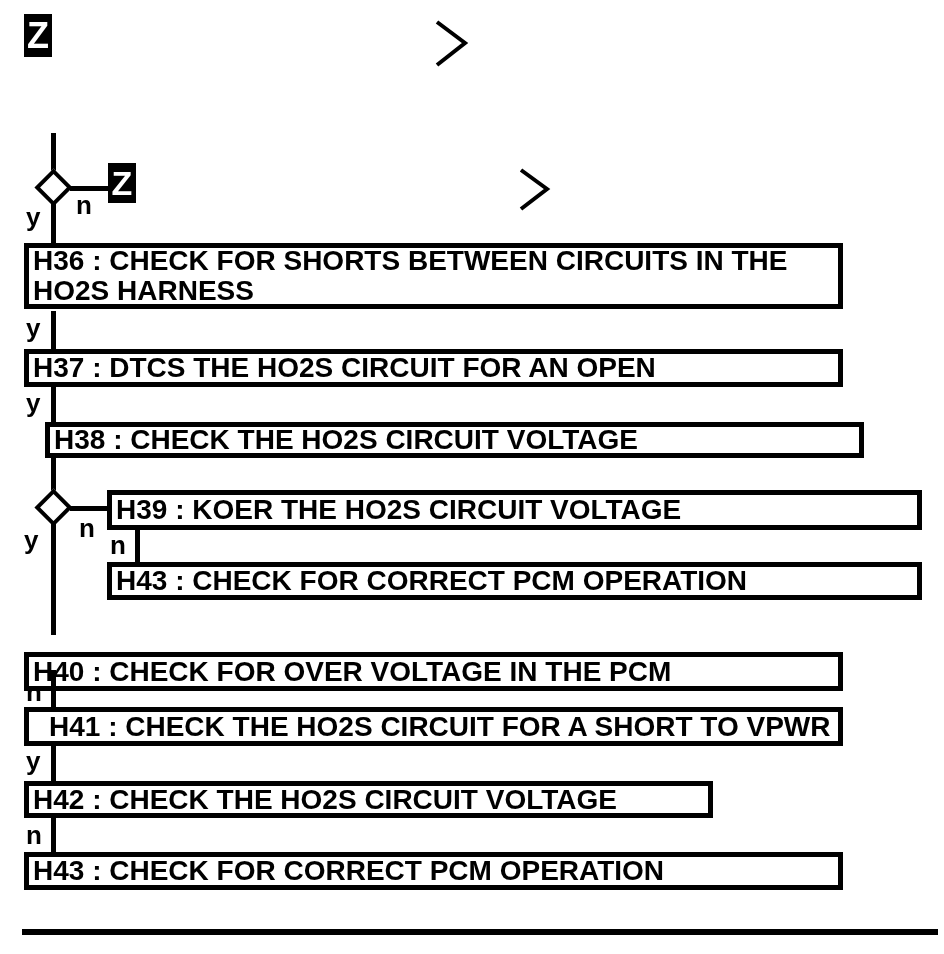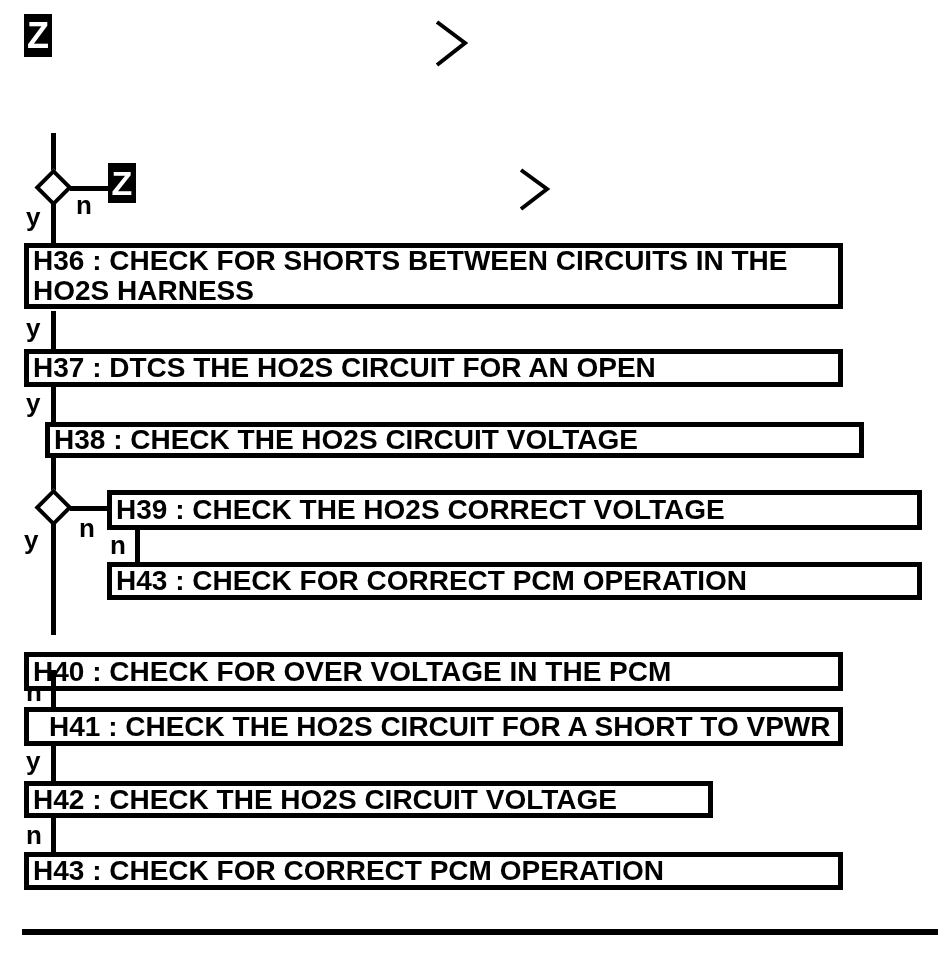--- a/index.html
+++ b/index.html
@@ -97,21 +97,21 @@
 
   <div class="line" style="left:51px;top:456px;width:5px;height:36px;"></div>
 
   <div class="diamond" style="left:40px;top:494px;"></div>
 
   <div class="line" style="left:70px;top:506px;width:40px;height:5px;"></div>
 
   <div class="branch-label" style="left:24px;top:527px;">y</div>
   <div class="branch-label" style="left:79px;top:515px;">n</div>
 
-  <div class="box" style="left:107px;top:490px;width:815px;height:40px;">H39 : CHECK THE HO2S CORRECT VOLTAGE</div>
+  <div class="box" style="left:107px;top:490px;width:815px;height:40px;">H39 : KOER THE HO2S CIRCUIT VOLTAGE</div>
 
   <div class="branch-label" style="left:110px;top:532px;">n</div>
   <div class="line" style="left:135px;top:528px;width:5px;height:36px;"></div>
 
   <div class="box" style="left:107px;top:562px;width:815px;height:38px;">H43 : CHECK FOR CORRECT PCM OPERATION</div>
 
   <div class="line" style="left:51px;top:524px;width:5px;height:111px;"></div>
 
   <div class="box" style="left:24px;top:633px;width:819px;height:39px;margin-top:19px;">H40 : CHECK FOR OVER VOLTAGE IN THE PCM</div>
 

